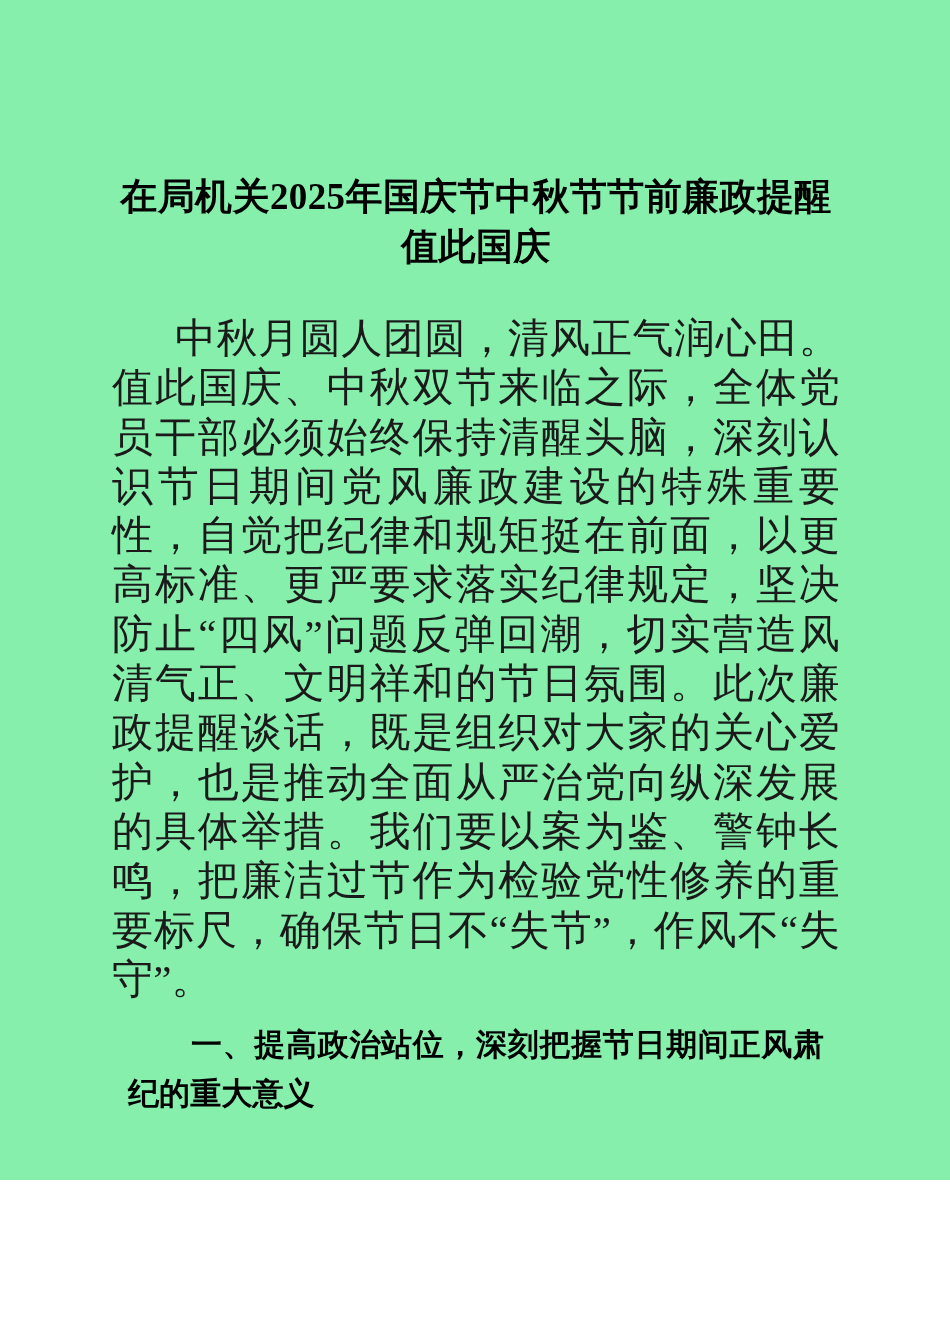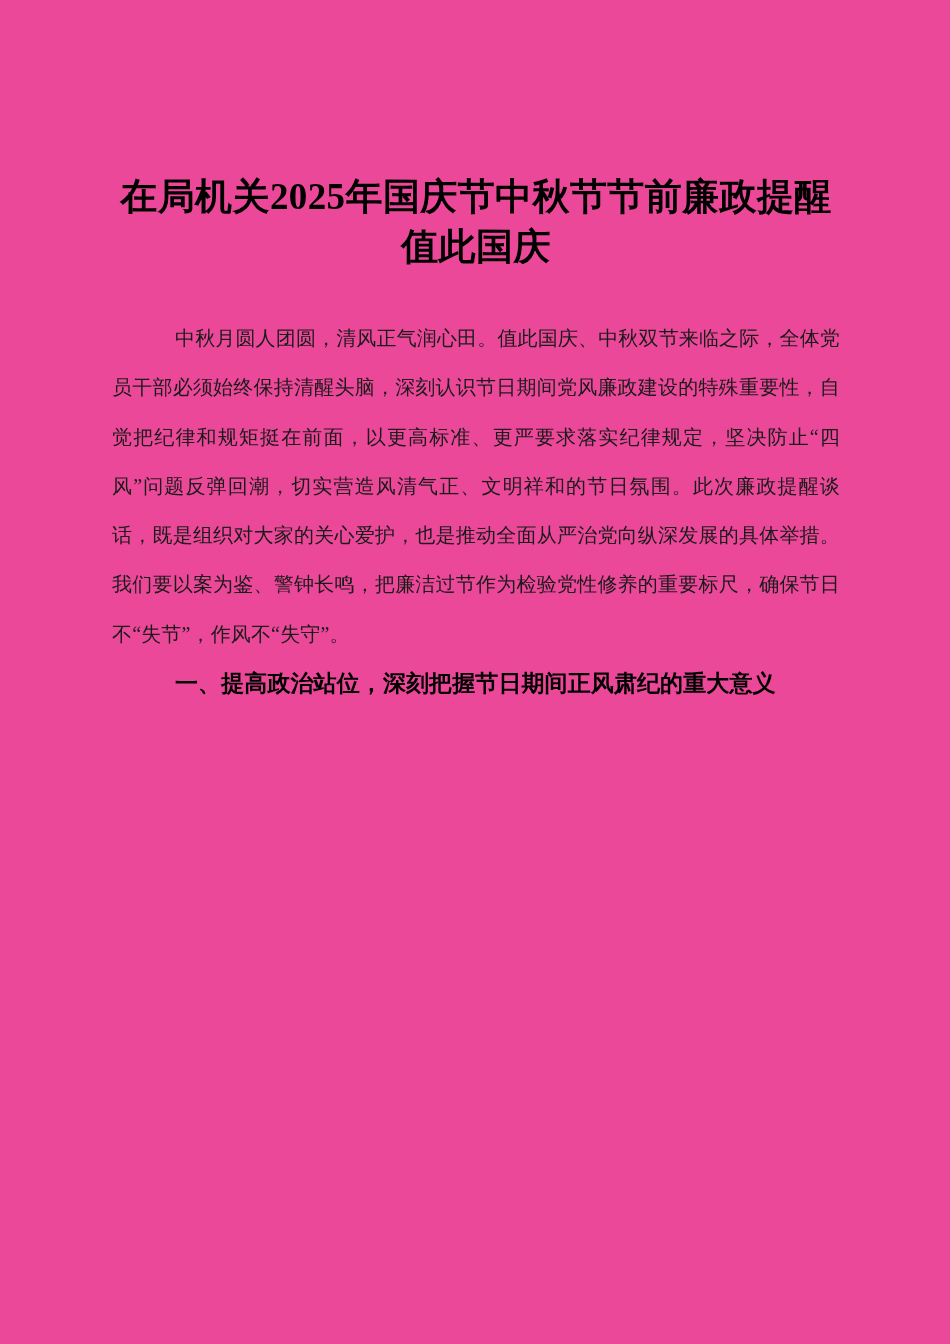--- a/index.html
+++ b/index.html
@@ -13,22 +13,22 @@
     height: 1344px;
     overflow: hidden;
     font-family: "Liberation Serif", "DejaVu Serif", serif;
     color: #000000;
     -webkit-font-smoothing: antialiased;
   }
 
   .page {
     position: relative;
     width: 950px;
-    height: 1344px;
-    background: #ec4899;
+    height: 1180px;
+    background: #86efac;
     box-sizing: border-box;
   }
 
   .content {
     position: absolute;
     left: 112px;
     top: 0;
     width: 728px;
   }
 
@@ -55,36 +55,36 @@
   .body-block {
     margin: 0;
     padding: 0;
     padding-top: 42px;
   }
 
   p.para {
     margin: 0;
     padding: 0;
     font-family: "Liberation Serif", "DejaVu Serif", serif;
-    font-size: 20px;
+    font-size: 41px;
     line-height: 49.3px;
     text-align: justify;
     text-justify: inter-ideograph;
     text-indent: 63px;
     color: #1a1a1a;
     word-break: break-all;
     letter-spacing: 0.15px;
   }
 
   p.heading {
-    margin: 0;
+    margin: 16px;
     padding: 0;
     font-family: "Liberation Sans", "DejaVu Sans", sans-serif;
     font-weight: bold;
-    font-size: 23px;
+    font-size: 31px;
     line-height: 49.3px;
     text-align: justify;
     text-justify: inter-ideograph;
     text-indent: 63px;
     color: #000000;
     word-break: break-all;
     letter-spacing: 0.1px;
   }
 </style>
 </head>

